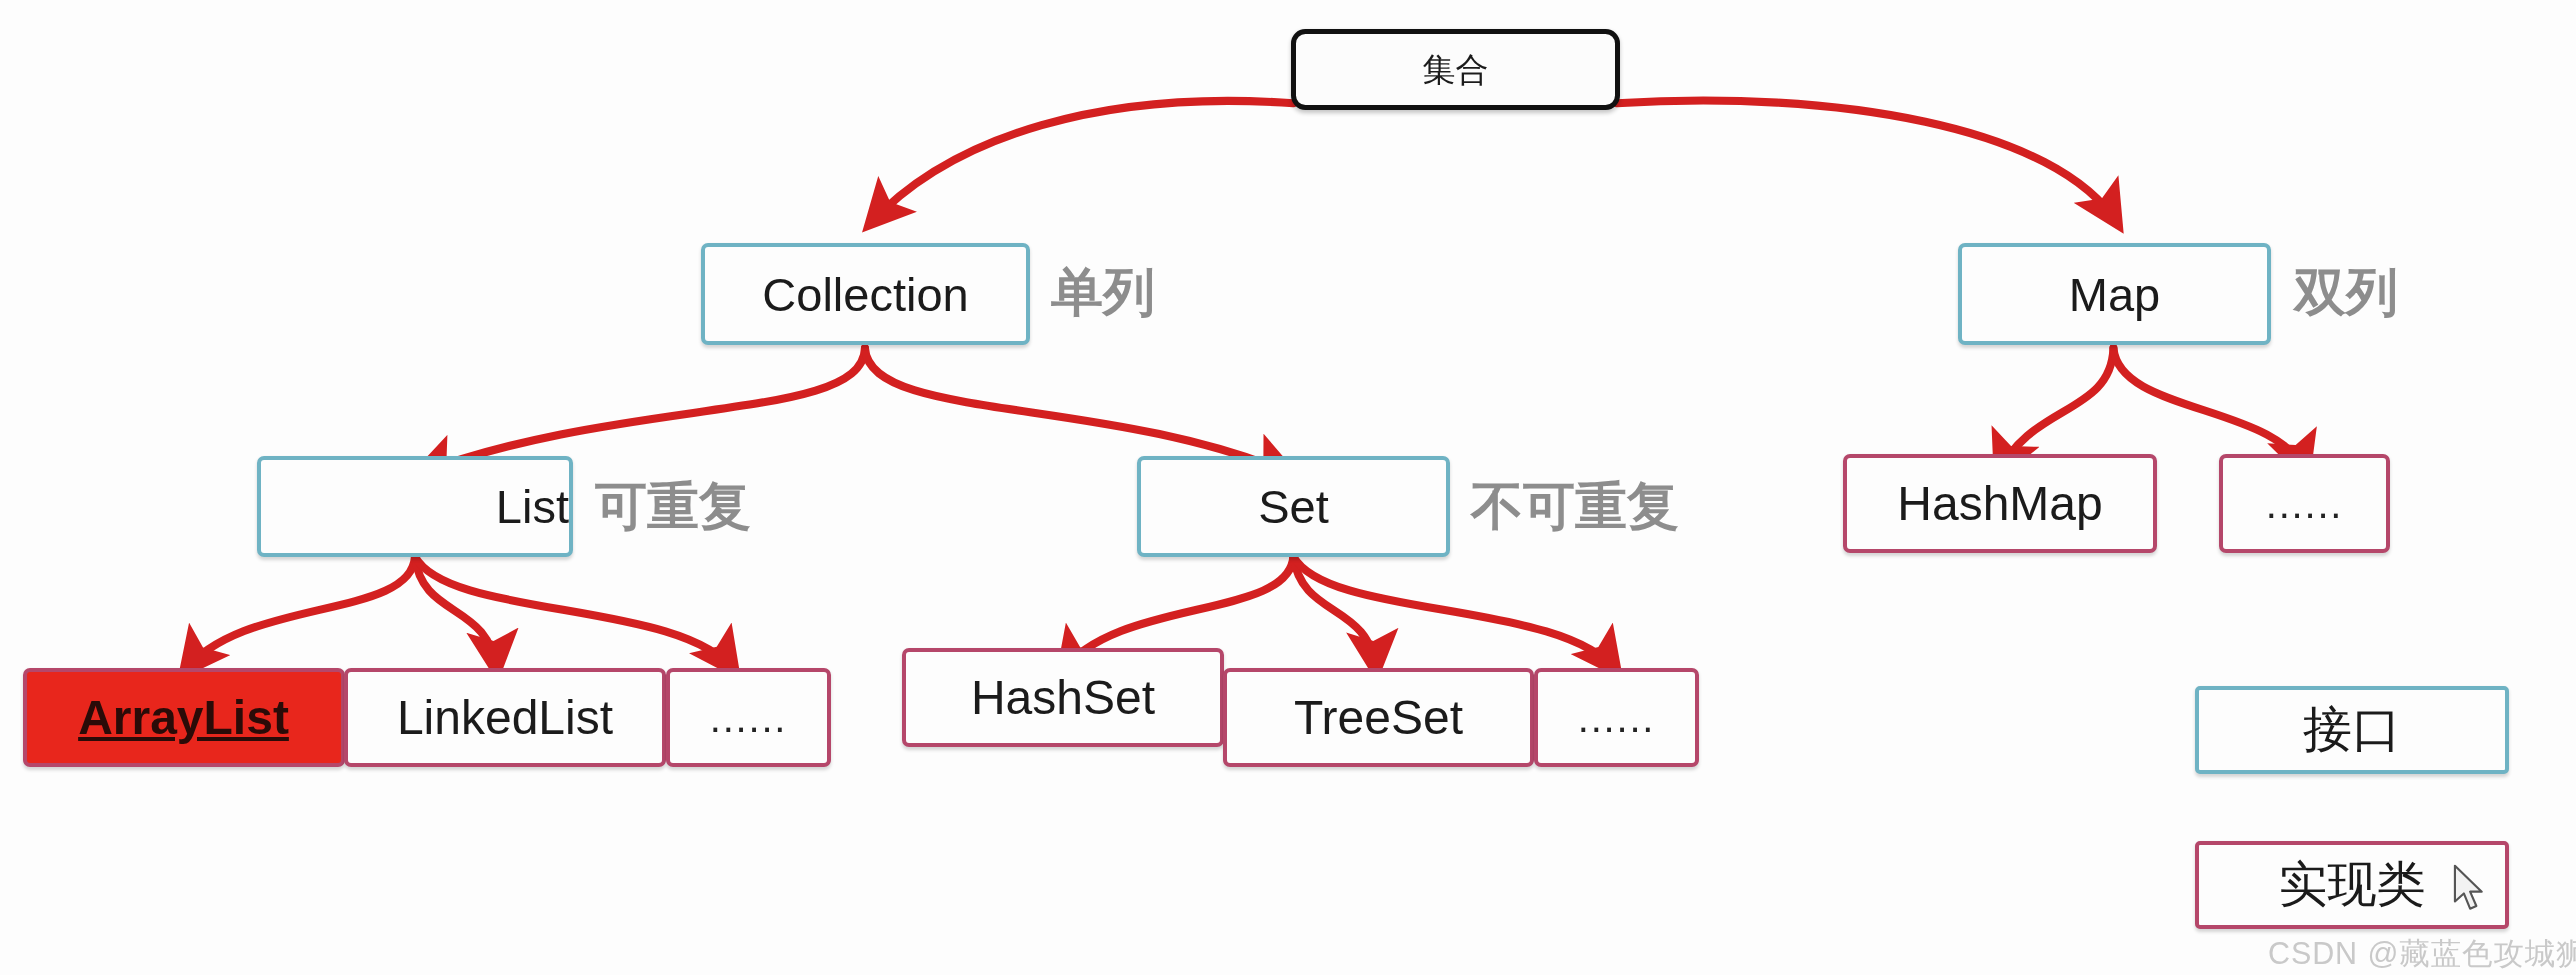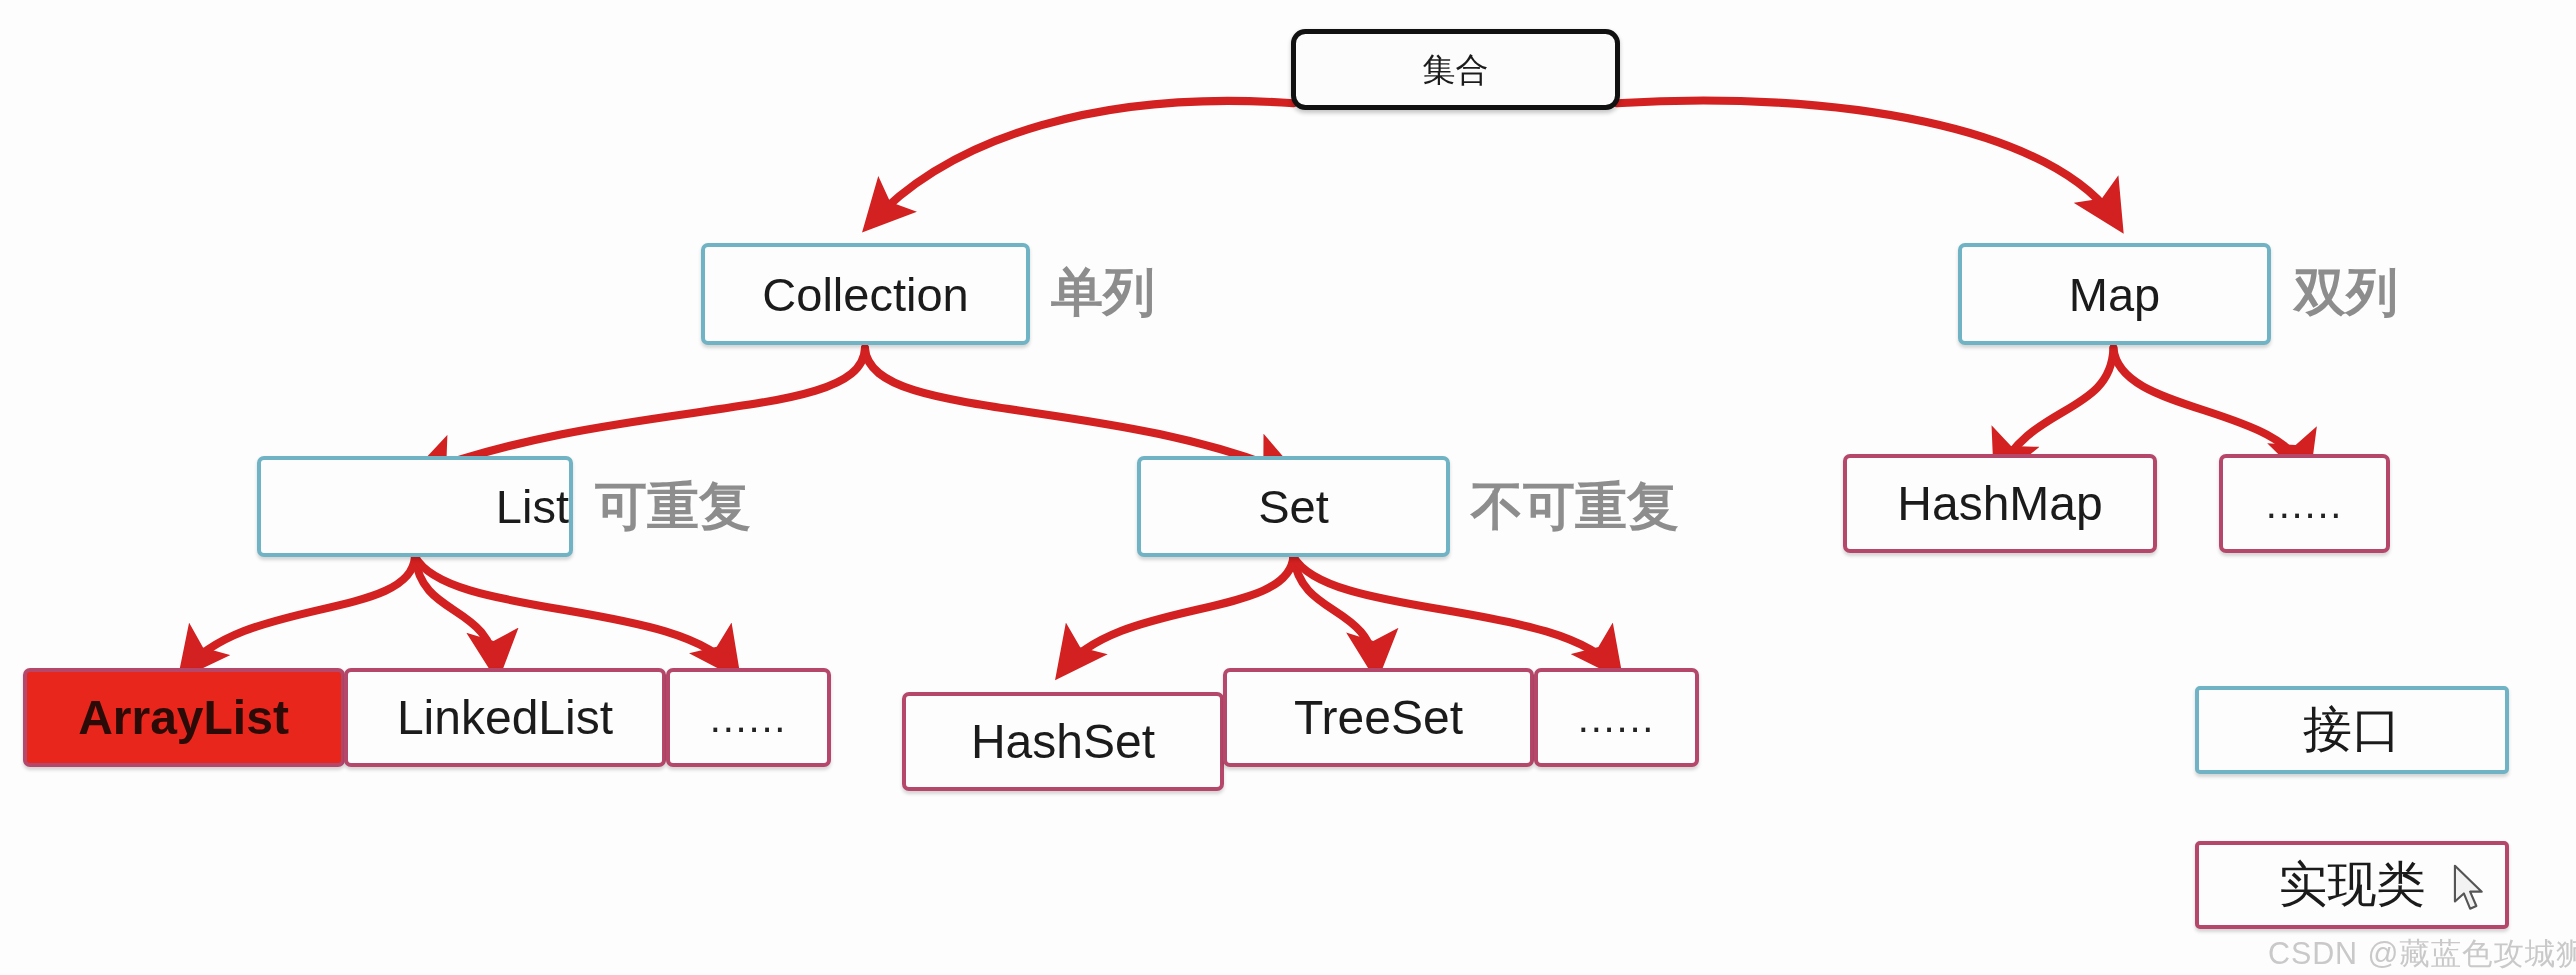--- a/index.html
+++ b/index.html
@@ -61,20 +61,21 @@
     font-size: 48px;
     color: #1b1b1b;
     box-shadow: 0 2.7px 3.6px rgba(0,0,0,0.16);
   }
   
   .node.impl.highlight {
     background: #e8261c;
     border-color: #b5476a;
     color: #2a0b08;
     font-weight: bold;
+    text-decoration: underline;
   }
   .node.ellipsis {
     font-size: 40px;
     letter-spacing: 1.8px;
     color: #222222;
   }
   
   .annot {
     position: absolute;
     font-size: 52px;
@@ -187,21 +188,21 @@
   <div class="node impl highlight" style="left:22.5px; top:668px; width:322px; height:99px;">
     <span class="node-label">ArrayList</span>
   </div>
   <div class="node impl" style="left:344px; top:668px; width:322px; height:99px;">
     <span class="node-label">LinkedList</span>
   </div>
   <div class="node impl ellipsis" style="left:666px; top:668px; width:165px; height:99px;">
     <span class="node-label">......</span>
   </div>
 
-  <div class="node impl" style="left:902px; top:692px; width:322px; height:99px;">
+  <div class="node impl" style="left:902px; top:648px; width:322px; height:99px;">
     <span class="node-label">HashSet</span>
   </div>
   <div class="node impl" style="left:1223px; top:668px; width:311px; height:99px;">
     <span class="node-label">TreeSet</span>
   </div>
   <div class="node impl ellipsis" style="left:1534px; top:668px; width:165px; height:99px;">
     <span class="node-label">......</span>
   </div>
 
   <div class="legend-box iface-key" style="left:2195px; top:686px; width:314px; height:88px;">

